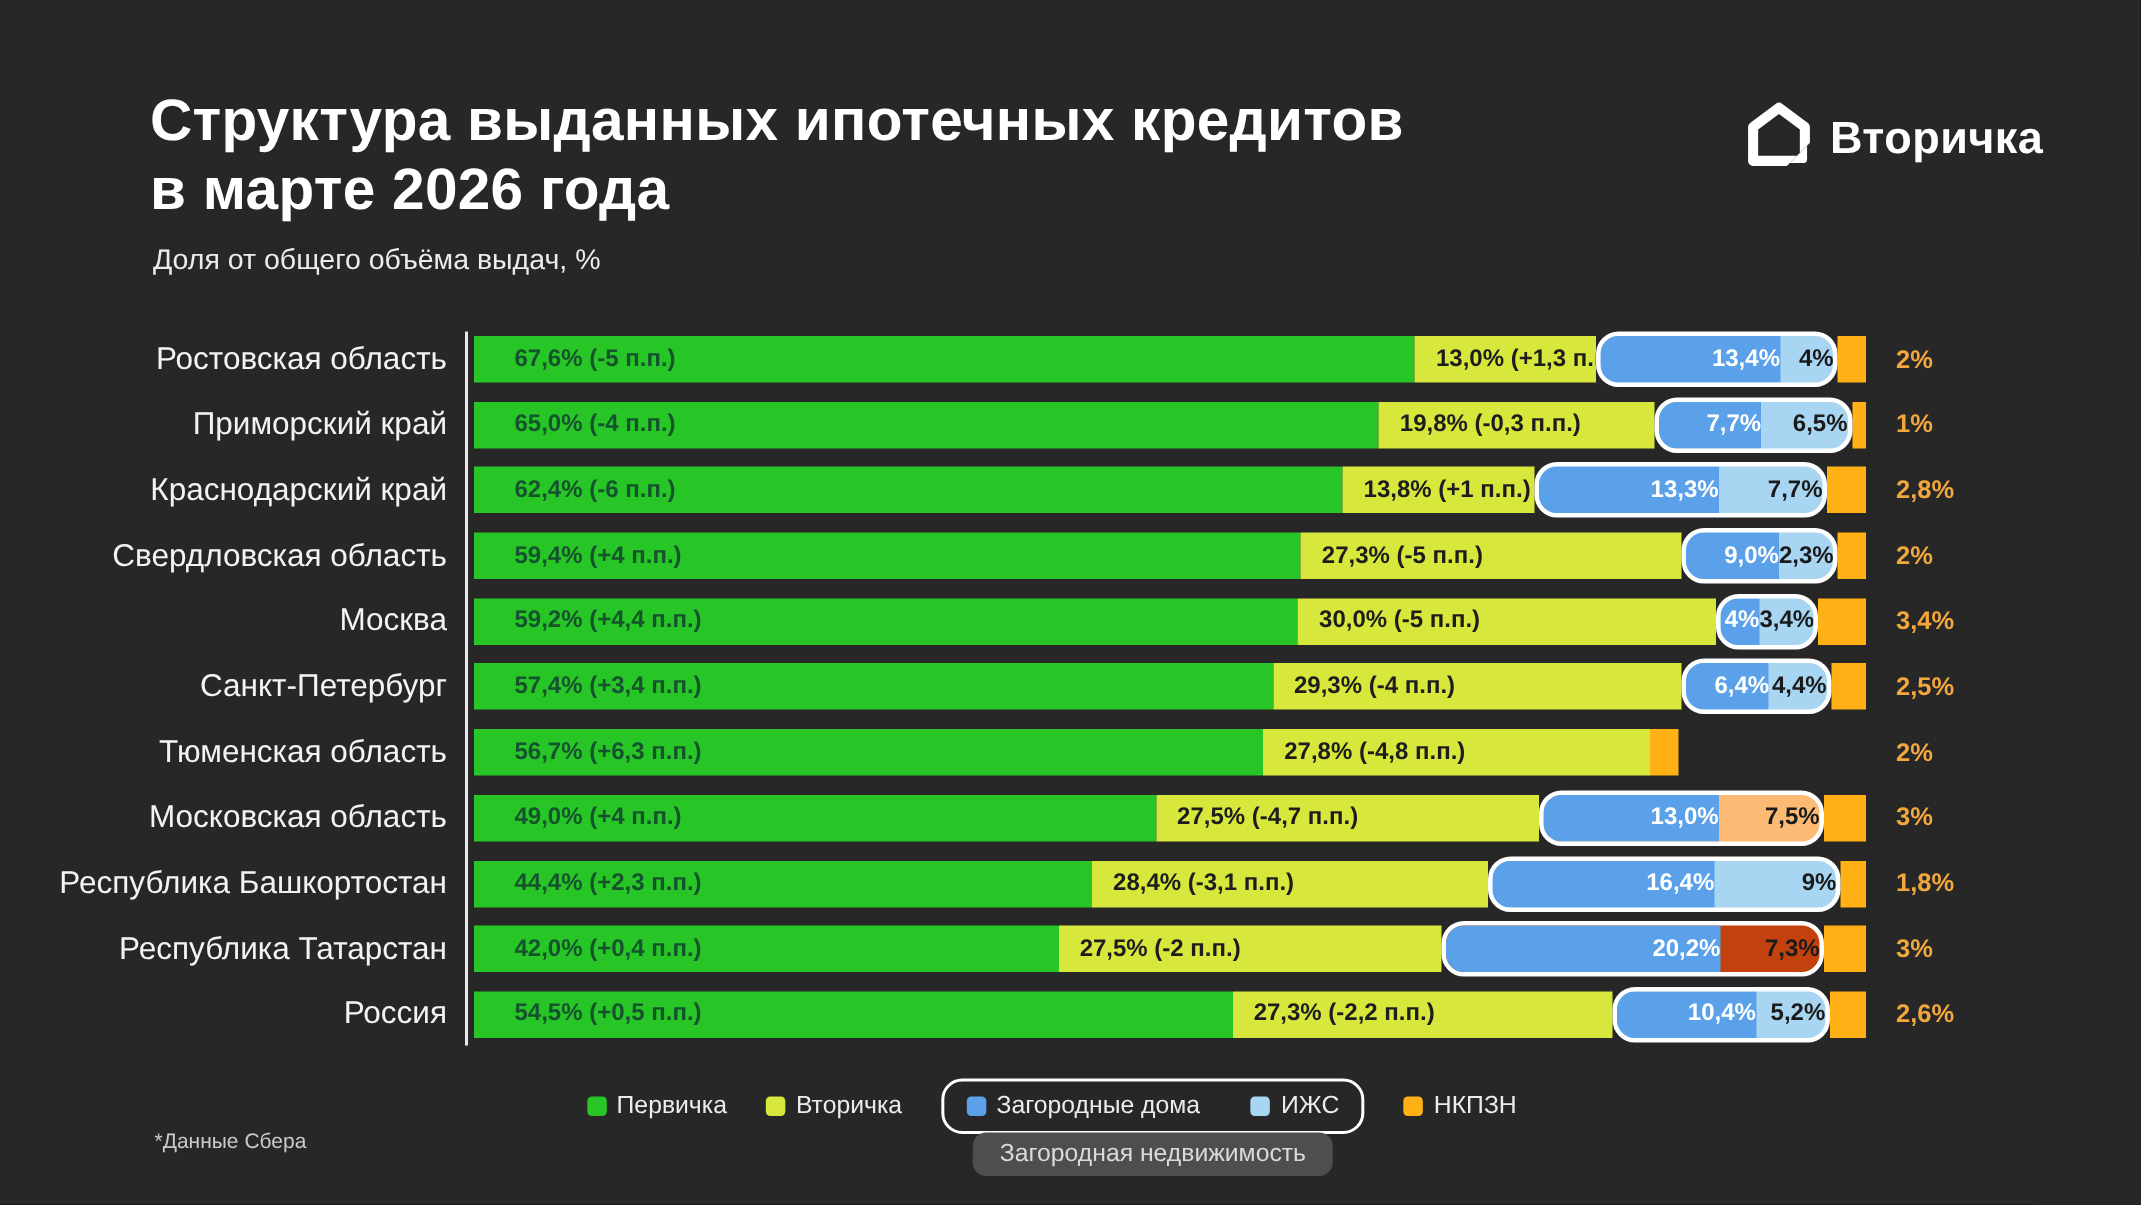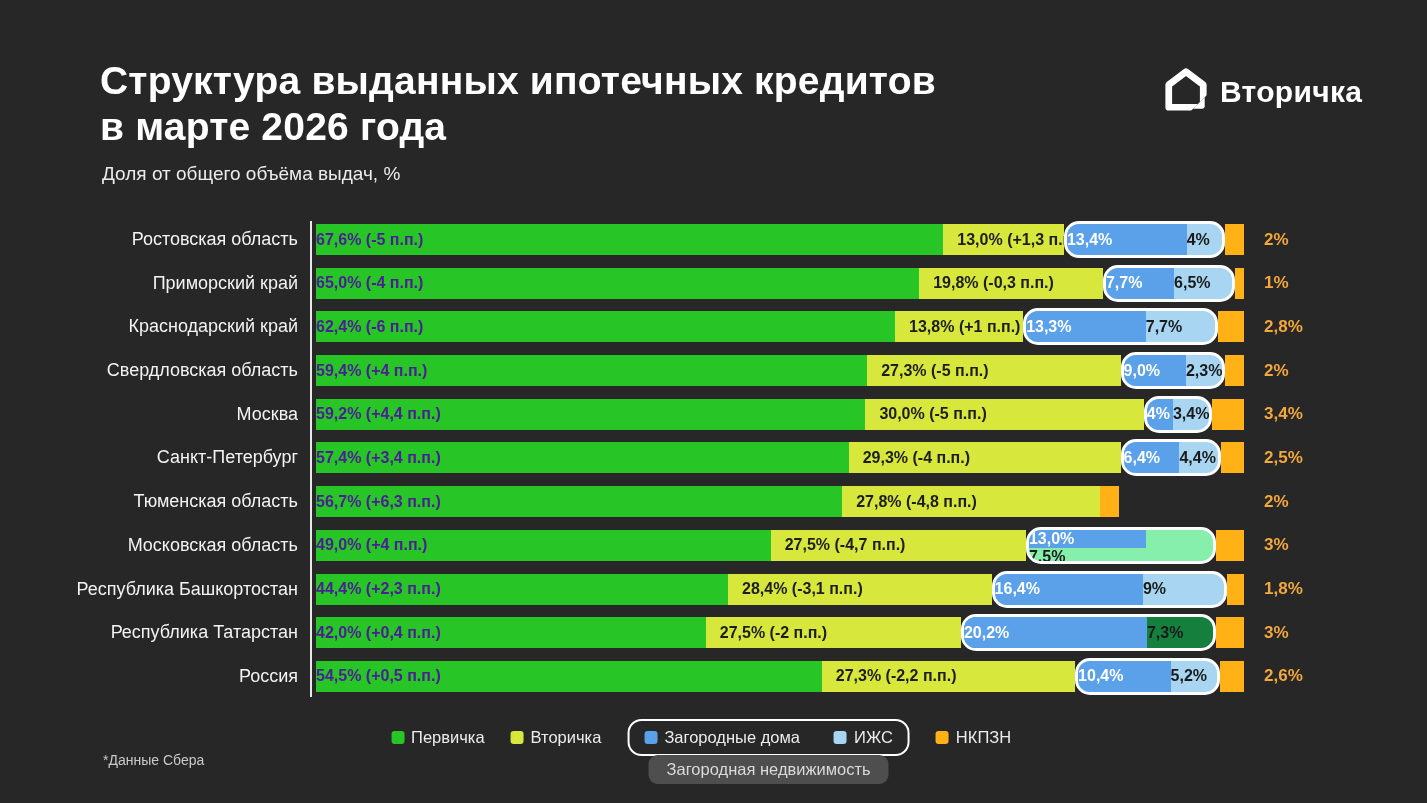--- a/index.html
+++ b/index.html
@@ -7,29 +7,29 @@
         font-family:"Liberation Sans","DejaVu Sans",sans-serif;}
   
   .title{position:absolute;left:100px;top:58px;color:#fff;font-size:39px;font-weight:700;line-height:1.17;letter-spacing:.2px;}
   .subtitle{position:absolute;left:102px;top:163px;color:#ececec;font-size:19px;}
   .brand{position:absolute;left:1163px;top:66px;display:flex;align-items:center;gap:11px;}
   .brand-text{color:#fff;font-size:30px;font-weight:700;letter-spacing:.3px;}
   
   .chart{position:absolute;left:0;top:224px;width:100%;}
   .axis-line{position:absolute;left:310px;top:-3px;width:2px;height:476px;background:#e8e8e8;}
   .row{display:flex;align-items:center;height:31px;margin-bottom:12.7px;}
-  .row-label{width:298px;text-align:right;font-size:18px;color:#f3f3f3;white-space:nowrap;}
+  .row-label{width:298px;text-align:right;font-size:21px;color:#f3f3f3;white-space:nowrap;}
   .bar-track{margin-left:18px;width:928px;height:31px;display:flex;align-items:center;}
   .seg{height:100%;display:flex;align-items:center;}
   .seg-label{font-size:16px;font-weight:700;white-space:nowrap;}
-  .green-label{color:#4c1d95;padding-left:0;}
+  .green-label{color:#14532d;padding-left:27px;}
   .yellow-label{color:#1d1d1d;padding-left:14px;}
   .country-group{align-self:center;height:37px;border:3px solid #fff;border-radius:15px;
                  display:flex;overflow:hidden;box-sizing:border-box;flex-shrink:0;z-index:2;}
-  .subseg{height:100%;display:flex;align-items:center;justify-content:flex-start;}
+  .subseg{height:100%;display:flex;align-items:center;justify-content:flex-end;}
   .blue-label{color:#fff;}
   .lightblue-label{color:#1a1a1a;}
   .orange-value{margin-left:20px;font-size:17px;font-weight:700;white-space:nowrap;}
   
   .legend{position:absolute;top:719px;left:50%;transform:translateX(-52%);display:flex;align-items:center;gap:26px;}
   .legend-item{display:flex;align-items:center;gap:7px;font-size:16.5px;color:#ececec;white-space:nowrap;}
   .swatch{width:13px;height:13px;border-radius:3px;flex-shrink:0;}
   .legend-group{position:relative;display:flex;align-items:center;gap:34px;border:2.5px solid #fff;border-radius:14px;padding:7px 15px;}
   .group-tooltip{position:absolute;top:calc(100% + 1px);left:50%;transform:translateX(-50%);
                  background:#4e4e4e;color:#dadada;font-size:16.5px;padding:5px 18px;border-radius:9px;white-space:nowrap;}
@@ -201,21 +201,21 @@
         </div>
         <div class="row">
           <div class="row-label">Московская область</div>
           <div class="bar-track">
             <div class="seg" style="width: 49%; background: rgb(40, 197, 39);">
               <div class="seg-label green-label">49,0% (+4 п.п.)</div>
             </div>
             <div class="seg" style="width: 27.5%; background: rgb(215, 231, 60);">
               <div class="seg-label yellow-label">27,5% (-4,7 п.п.)</div>
             </div>
-            <div class="country-group" style="width: 20.5%; background: #86efac; flex-direction: column;">
+            <div class="country-group" style="width: 20.5%; background: #fdba74;">
               <div class="subseg" style="width: 63.4146%; background: rgb(90, 161, 234);">
                 <div class="seg-label blue-label">13,0%</div>
               </div>
               <div class="subseg" style="flex: 1 1 0%;">
                 <div class="seg-label lightblue-label">7,5%</div>
               </div>
             </div>
             <div class="seg" style="width: 3%; background: rgb(255, 177, 21);"></div>
           </div>
           <div class="orange-value" style="color: rgb(242, 168, 60);">3%</div>
@@ -243,21 +243,21 @@
         </div>
         <div class="row">
           <div class="row-label">Республика Татарстан</div>
           <div class="bar-track">
             <div class="seg" style="width: 42%; background: rgb(40, 197, 39);">
               <div class="seg-label green-label">42,0% (+0,4 п.п.)</div>
             </div>
             <div class="seg" style="width: 27.5%; background: rgb(215, 231, 60);">
               <div class="seg-label yellow-label">27,5% (-2 п.п.)</div>
             </div>
-            <div class="country-group" style="width: 27.5%; background: #15803d;">
+            <div class="country-group" style="width: 27.5%; background: #c2410c;">
               <div class="subseg" style="width: 73.4545%; background: rgb(90, 161, 234);">
                 <div class="seg-label blue-label">20,2%</div>
               </div>
               <div class="subseg" style="flex: 1 1 0%;">
                 <div class="seg-label lightblue-label">7,3%</div>
               </div>
             </div>
             <div class="seg" style="width: 3%; background: rgb(255, 177, 21);"></div>
           </div>
           <div class="orange-value" style="color: rgb(242, 168, 60);">3%</div>

